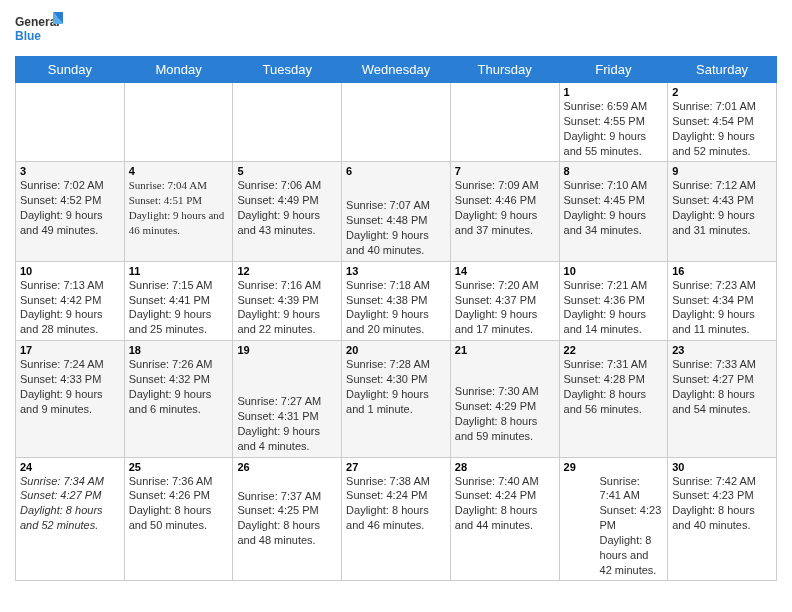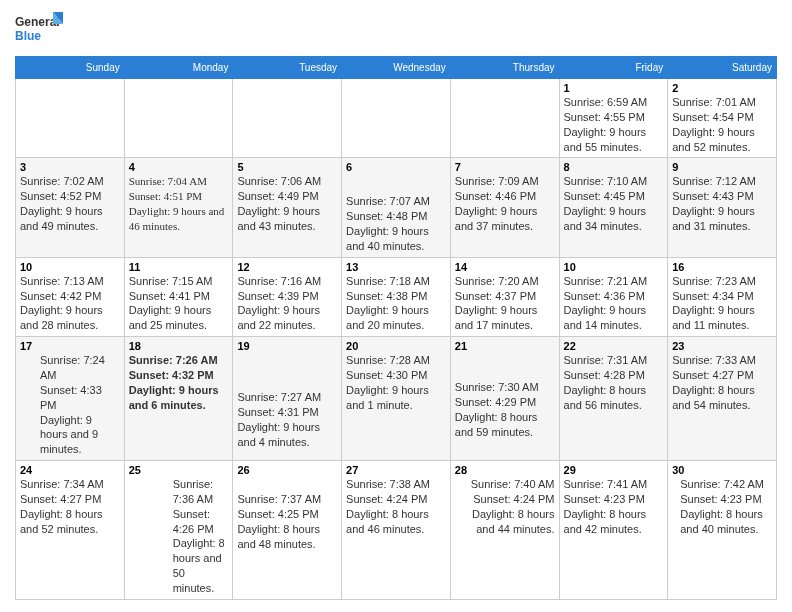--- a/index.html
+++ b/index.html
@@ -40,22 +40,22 @@
     }
     .calendar {
       width: 100%;
       border-collapse: collapse;
       font-size: 10px;
     }
     .calendar th {
       background-color: #2a7fd4;
       color: #fff;
       padding: 5px 4px;
-      text-align: right;
-      font-size: 10px;
+      text-align: center;
+      font-size: 13px;
       font-weight: normal;
       border: 1px solid #2a7fd4;
     }
     .calendar td {
       border: 1px solid #ccc;
       vertical-align: top;
       padding: 3px 4px;
       width: calc(100% / 7);
       height: 75px;
       background: #fff;
@@ -213,27 +213,27 @@
           <td>
             <span class="day-num">16</span>
             <div class="day-info" style="white-space: pre-line;">Sunrise: 7:23 AM
 Sunset: 4:34 PM
 Daylight: 9 hours and 11 minutes.</div>
           </td>
         </tr>
         <tr>
           <td>
             <span class="day-num">17</span>
-            <div class="day-info" style="white-space: pre-line; margin-left: 20px;">Sunrise: 7:24 AM
+            <div class="day-info" style="white-space: pre-line;">Sunrise: 7:24 AM
 Sunset: 4:33 PM
 Daylight: 9 hours and 9 minutes.</div>
           </td>
           <td>
             <span class="day-num">18</span>
-            <div class="day-info" style="white-space: pre-line; font-weight: bold;">Sunrise: 7:26 AM
+            <div class="day-info" style="white-space: pre-line;">Sunrise: 7:26 AM
 Sunset: 4:32 PM
 Daylight: 9 hours and 6 minutes.</div>
           </td>
           <td>
             <span class="day-num">19</span>
             <div class="day-info" style="white-space: pre-line; margin-top: 38px;">Sunrise: 7:27 AM
 Sunset: 4:31 PM
 Daylight: 9 hours and 4 minutes.</div>
           </td>
           <td>
@@ -257,56 +257,56 @@
           <td>
             <span class="day-num">23</span>
             <div class="day-info" style="white-space: pre-line;">Sunrise: 7:33 AM
 Sunset: 4:27 PM
 Daylight: 8 hours and 54 minutes.</div>
           </td>
         </tr>
         <tr>
           <td>
             <span class="day-num">24</span>
-            <div class="day-info" style="white-space: pre-line;">Sunrise: 7:34 AM
+            <div class="day-info" style="white-space: pre-line; font-style: italic;">Sunrise: 7:34 AM
 Sunset: 4:27 PM
 Daylight: 8 hours and 52 minutes.</div>
           </td>
           <td>
             <span class="day-num">25</span>
-            <div class="day-info" style="white-space: pre-line; margin-left: 44px;">Sunrise: 7:36 AM
+            <div class="day-info" style="white-space: pre-line;">Sunrise: 7:36 AM
 Sunset: 4:26 PM
 Daylight: 8 hours and 50 minutes.</div>
           </td>
           <td>
             <span class="day-num">26</span>
             <div class="day-info" style="white-space: pre-line; margin-top: 16px;">Sunrise: 7:37 AM
 Sunset: 4:25 PM
 Daylight: 8 hours and 48 minutes.</div>
           </td>
           <td>
             <span class="day-num">27</span>
             <div class="day-info" style="white-space: pre-line;">Sunrise: 7:38 AM
 Sunset: 4:24 PM
 Daylight: 8 hours and 46 minutes.</div>
           </td>
           <td>
             <span class="day-num">28</span>
-            <div class="day-info" style="white-space: pre-line; text-align: right;">Sunrise: 7:40 AM
+            <div class="day-info" style="white-space: pre-line;">Sunrise: 7:40 AM
 Sunset: 4:24 PM
 Daylight: 8 hours and 44 minutes.</div>
           </td>
           <td>
             <span class="day-num">29</span>
-            <div class="day-info" style="white-space: pre-line;">Sunrise: 7:41 AM
+            <div class="day-info" style="white-space: pre-line; margin-left: 36px;">Sunrise: 7:41 AM
 Sunset: 4:23 PM
 Daylight: 8 hours and 42 minutes.</div>
           </td>
           <td>
             <span class="day-num">30</span>
-            <div class="day-info" style="white-space: pre-line; margin-left: 8px;">Sunrise: 7:42 AM
+            <div class="day-info" style="white-space: pre-line;">Sunrise: 7:42 AM
 Sunset: 4:23 PM
 Daylight: 8 hours and 40 minutes.</div>
           </td>
         </tr>
       </tbody>
   </table>
 </div>
 
 </body></html>

